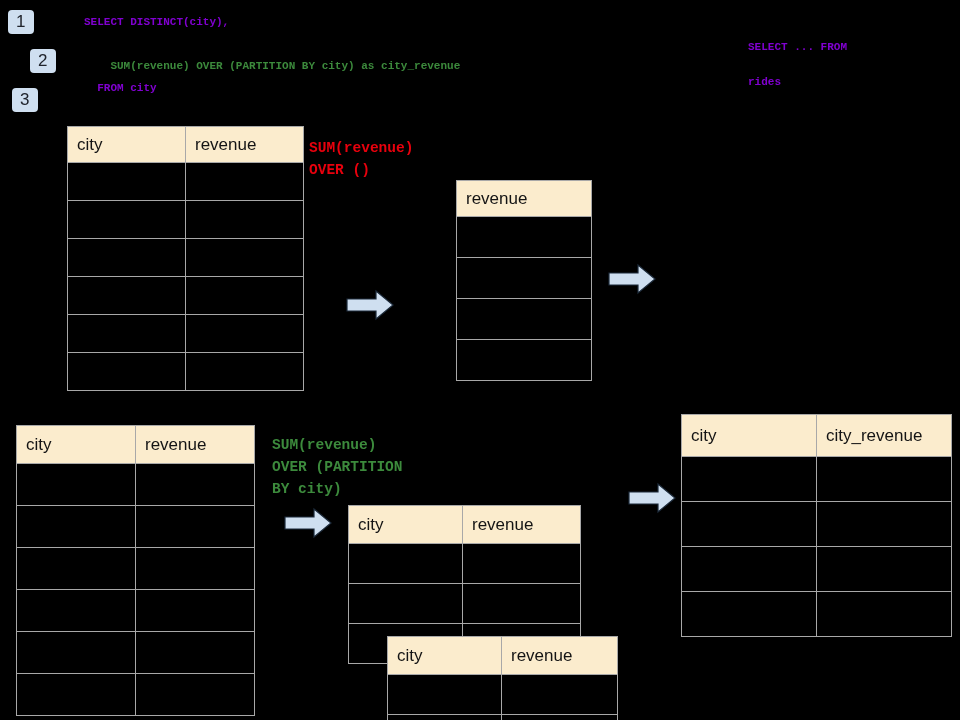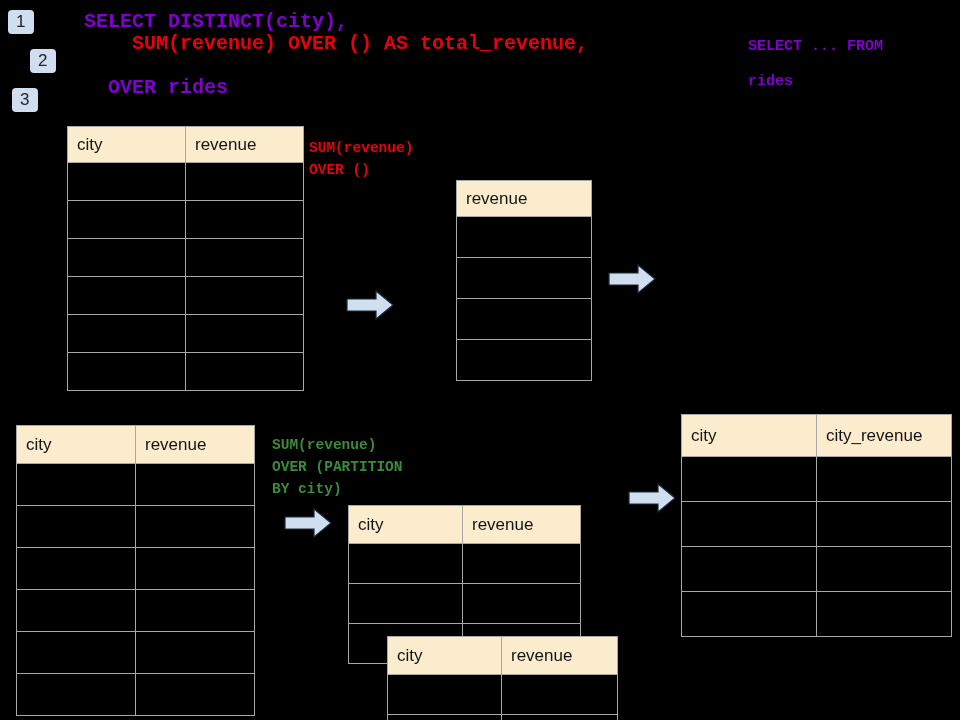--- a/index.html
+++ b/index.html
@@ -28,21 +28,21 @@
     width: 26px;
     height: 24px;
     border-radius: 4px;
     letter-spacing: 0.5px;
   }
 
   
   .code {
     position: absolute;
     font-family: "Liberation Mono", monospace;
-    font-size: 20px;
+    font-size: 11px;
     font-weight: bold;
     line-height: 22px;
     white-space: pre;
     letter-spacing: 0px;
   }
   .c-purple { color: #8000d0; }
   .c-red    { color: #e8000d; }
   .c-green  { color: #3c8a3c; }
 
   .annot {
@@ -50,21 +50,21 @@
     font-family: "Liberation Mono", monospace;
     font-size: 14.5px;
     font-weight: bold;
     line-height: 22px;
     white-space: pre;
   }
 
   .side-code {
     position: absolute;
     font-family: "Liberation Mono", monospace;
-    font-size: 15px;
+    font-size: 11px;
     font-weight: bold;
     line-height: 20px;
     white-space: pre;
     color: #8000d0;
   }
 
   
   .tbl {
     position: absolute;
     border-collapse: collapse;
@@ -96,22 +96,22 @@
 </head>
 <body>
 
 <div id="canvas">
 
   <div class="badge" style="left:8px;  top:10px;">1</div>
   <div class="badge" style="left:30px; top:49px;">2</div>
   <div class="badge" style="left:12px; top:88px;">3</div>
 
   <div class="code c-purple" style="left:84px; top:11px;">SELECT DISTINCT(city),</div>
-  <div class="code c-red" style="left:84px; top:33px;">    SUM(revenue) OVER () AS total_revenue,</div>
-  <div class="code c-purple" style="left:84px; top:77px;">  OVER rides</div>
+  <div class="code c-green" style="left:84px; top:55px;">    SUM(revenue) OVER (PARTITION BY city) as city_revenue</div>
+  <div class="code c-purple" style="left:84px; top:77px;">  FROM city</div>
 
   <div class="side-code" style="left:748px; top:37px;">SELECT ... FROM</div>
   <div class="side-code" style="left:748px; top:57px;margin-top:15px;">rides</div>
 
   <div class="annot c-red" style="left:309px; top:137px;">SUM(revenue)
 OVER ()</div>
   <div class="annot c-green" style="left:272px; top:434px;">SUM(revenue)
 OVER (PARTITION
 BY city)</div>
 

